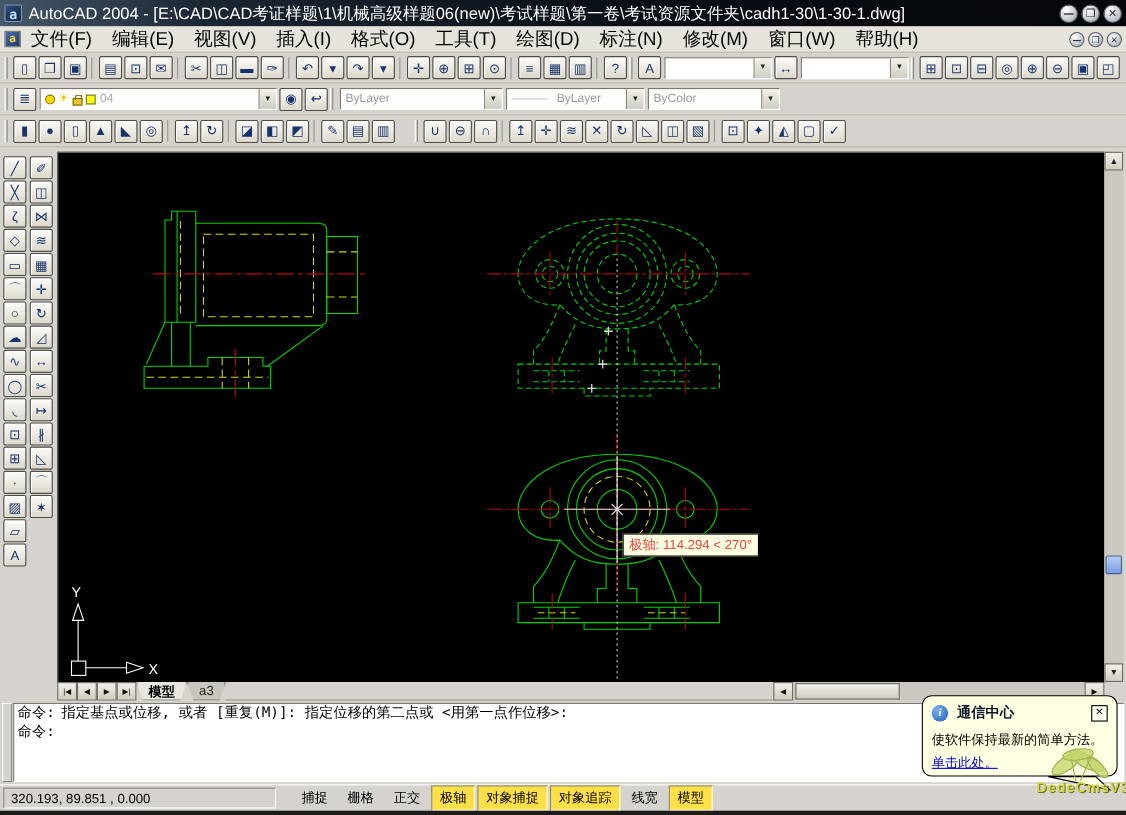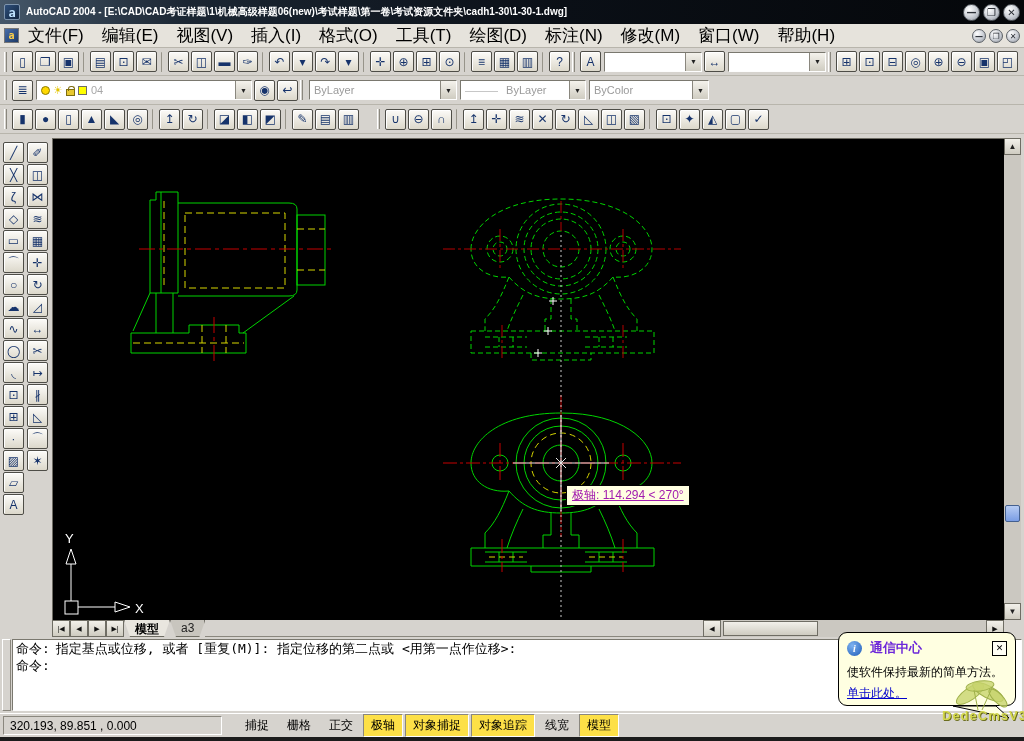--- a/index.html
+++ b/index.html
@@ -5,21 +5,21 @@
   * { margin:0; padding:0; box-sizing:border-box; }
   html,body { width:1024px; height:741px; overflow:hidden; }
   body { font-family:"Liberation Sans","DejaVu Sans",sans-serif; background:#d6d3ce; position:relative; }
 
   
   #titlebar { position:absolute; left:0; top:0; width:1024px; height:24px;
     background:linear-gradient(90deg,#46586a 0%,#1b2633 18%,#0a0f16 55%,#05070a 100%);
     display:flex; align-items:center; padding:0 4px; }
   #app-icon { width:16px; height:16px; background:linear-gradient(135deg,#2e4f7a,#11253f);
     color:#bfe3ff; font:bold 12px/16px "DejaVu Sans Mono",monospace; text-align:center; border:1px solid #7d94ad; border-radius:2px; }
-  #win-title { color:#fff; font-size:10px; font-weight:bold; margin-left:6px; white-space:nowrap; overflow:hidden; flex:1; }
+  #win-title { color:#fff; font-size:15px; font-weight:normal; margin-left:6px; white-space:nowrap; overflow:hidden; flex:1; }
   .roundbtn { width:17px; height:17px; border-radius:50%; margin-left:3px;
     background:radial-gradient(circle at 35% 30%,#ffffff,#c9cdd4 55%,#8d929b);
     color:#2b2f36; font:bold 10px/16px "DejaVu Sans",sans-serif; text-align:center; border:1px solid #5c6167; }
   .roundbtn.small { width:14px; height:14px; font-size:8px; line-height:13px; }
 
   
   #menubar { position:absolute; left:0; top:24px; width:1024px; height:24px; background:#e6e3dc;
     border-bottom:1px solid #b8b5ac; display:flex; align-items:center; padding:0 4px; }
   #doc-icon { width:15px; height:15px; background:linear-gradient(135deg,#4a6ea9,#1d3a66);
     border:1px solid #777; color:#ffd24a; font:bold 10px/14px "DejaVu Sans Mono",monospace; text-align:center; }
@@ -54,21 +54,21 @@
   #leftpanel { position:absolute; left:0; top:134px; width:52px; height:503px; background:#d6d3ce; }
   .tcol { position:absolute; top:8px; display:flex; flex-direction:column; }
   #drawcol { left:3px; } #modifycol { left:27px; }
   .tcol .tbtn { margin:0 0 1px 0; }
 
   
   #canvas { position:absolute; left:52px; top:138px; width:952px; height:482px; background:#000;
     border-top:1px solid #6e6c64; border-left:1px solid #6e6c64; }
   #canvas svg { position:absolute; left:0; top:0; }
   #tooltip { position:absolute; left:513px; top:346px; background:#ffffe1; border:1px solid #000;
-    color:#a21caf; font-size:12px; padding:1px 5px; white-space:nowrap; z-index:10;text-decoration:underline; }
+    color:#ef4444; font-size:12px; padding:1px 5px; white-space:nowrap; z-index:10; }
 
   
   #vscroll { position:absolute; left:1004px; top:138px; width:17px; height:482px; background:#cbc8c1; }
   .sbtn { position:absolute; width:17px; height:17px; background:linear-gradient(180deg,#f2f0ea,#cfccc1);
     border:1px solid #6f6d64; font-size:8px; color:#222; display:flex; align-items:center; justify-content:center; }
   #vthumb { position:absolute; left:1px; top:367px; width:15px; height:17px;
     background:linear-gradient(180deg,#b7ccf3,#7a9de4); border:1px solid #44608f; border-radius:2px; }
 
   
   #bottomrow { position:absolute; left:52px; top:620px; width:969px; height:17px; background:#d6d3ce;
@@ -90,33 +90,33 @@
   #cmd-gutter { width:9px; background:#d6d3ce; border:1px solid; border-color:#fff #8a877e #8a877e #fff; margin-right:1px; }
   #cmd-text { flex:1; background:#fff; border:1px solid; border-color:#7a786f #fdfdfd #fdfdfd #7a786f;
     font-family:"DejaVu Sans Mono",monospace; font-size:13px; color:#000; display:flex; flex-direction:row; }
   .cmd-line { padding:0 3px; line-height:17px; white-space:pre; }
   #cmd-sep { height:2px; border-top:1px solid #8a877e; border-bottom:1px solid #fff; margin:1px 0; }
   #cmd-prompt { padding:0 3px; line-height:17px; white-space:pre; }
 
   
   #statusbar { position:absolute; left:0; top:713px; width:1024px; height:24px; background:#d6d3ce;
     border-top:1px solid #fff; display:flex; align-items:center; padding:0 3px; }
-  #coords { width:219px; height:19px; font-size:12px; color:#000; padding:2px 6px;
+  #coords { width:248px; height:19px; font-size:12px; color:#000; padding:2px 6px;
     border:1px solid; border-color:#8a877e #fff #fff #8a877e; margin-right:14px; }
   .stoggle { font-size:12px; color:#000; padding:2px 7px; margin:0 1px; border:1px solid transparent; }
   .stoggle.pressed { border-color:#8a877e #fff #fff #8a877e; background:#fde047; }
   #bottom-frame { position:absolute; left:0; top:737px; width:1024px; height:4px; background:#1c1c1c; }
 
   
   #balloon { position:absolute; left:838px; top:632px; width:178px; height:74px; background:#ffffe1;
     border:1px solid #000; border-radius:9px; z-index:50; padding:6px 8px; }
   #balloon .brow { display:flex; align-items:center; }
   #info-icon { width:15px; height:15px; border-radius:50%; background:radial-gradient(circle at 35% 30%,#7db2f0,#1d5bb8);
     color:#fff; font:italic bold 10px/15px "Liberation Serif",serif; text-align:center; flex:none; }
-  #balloon-title { font-size:13px; font-weight:bold; color:#6d28d9; margin-left:8px; flex:1; }
+  #balloon-title { font-size:13px; font-weight:bold; color:#0f172a; margin-left:8px; flex:1; }
   #balloon-close { width:15px; height:15px; border:1px solid #000; background:#fffff4; color:#000;
     font:bold 9px/13px "DejaVu Sans",sans-serif; text-align:center; flex:none; }
   #balloon-body { font-size:12px; color:#000; margin-top:7px; }
   #balloon-link { font-size:12px; color:#0000cc; text-decoration:underline; margin-top:4px; display:inline-block;text-align:center; }
   #balloon-tail { position:absolute; left:952px; top:705px; z-index:49; }
 
   
   #plant { position:absolute; left:940px; top:672px; z-index:60; }
   #watermark { position:absolute; left:942px; top:708px; z-index:61; font-size:13px; font-weight:bold;
     color:#d3d74c; text-shadow:1px 1px 0 #6b6d1e; letter-spacing:1px; }

